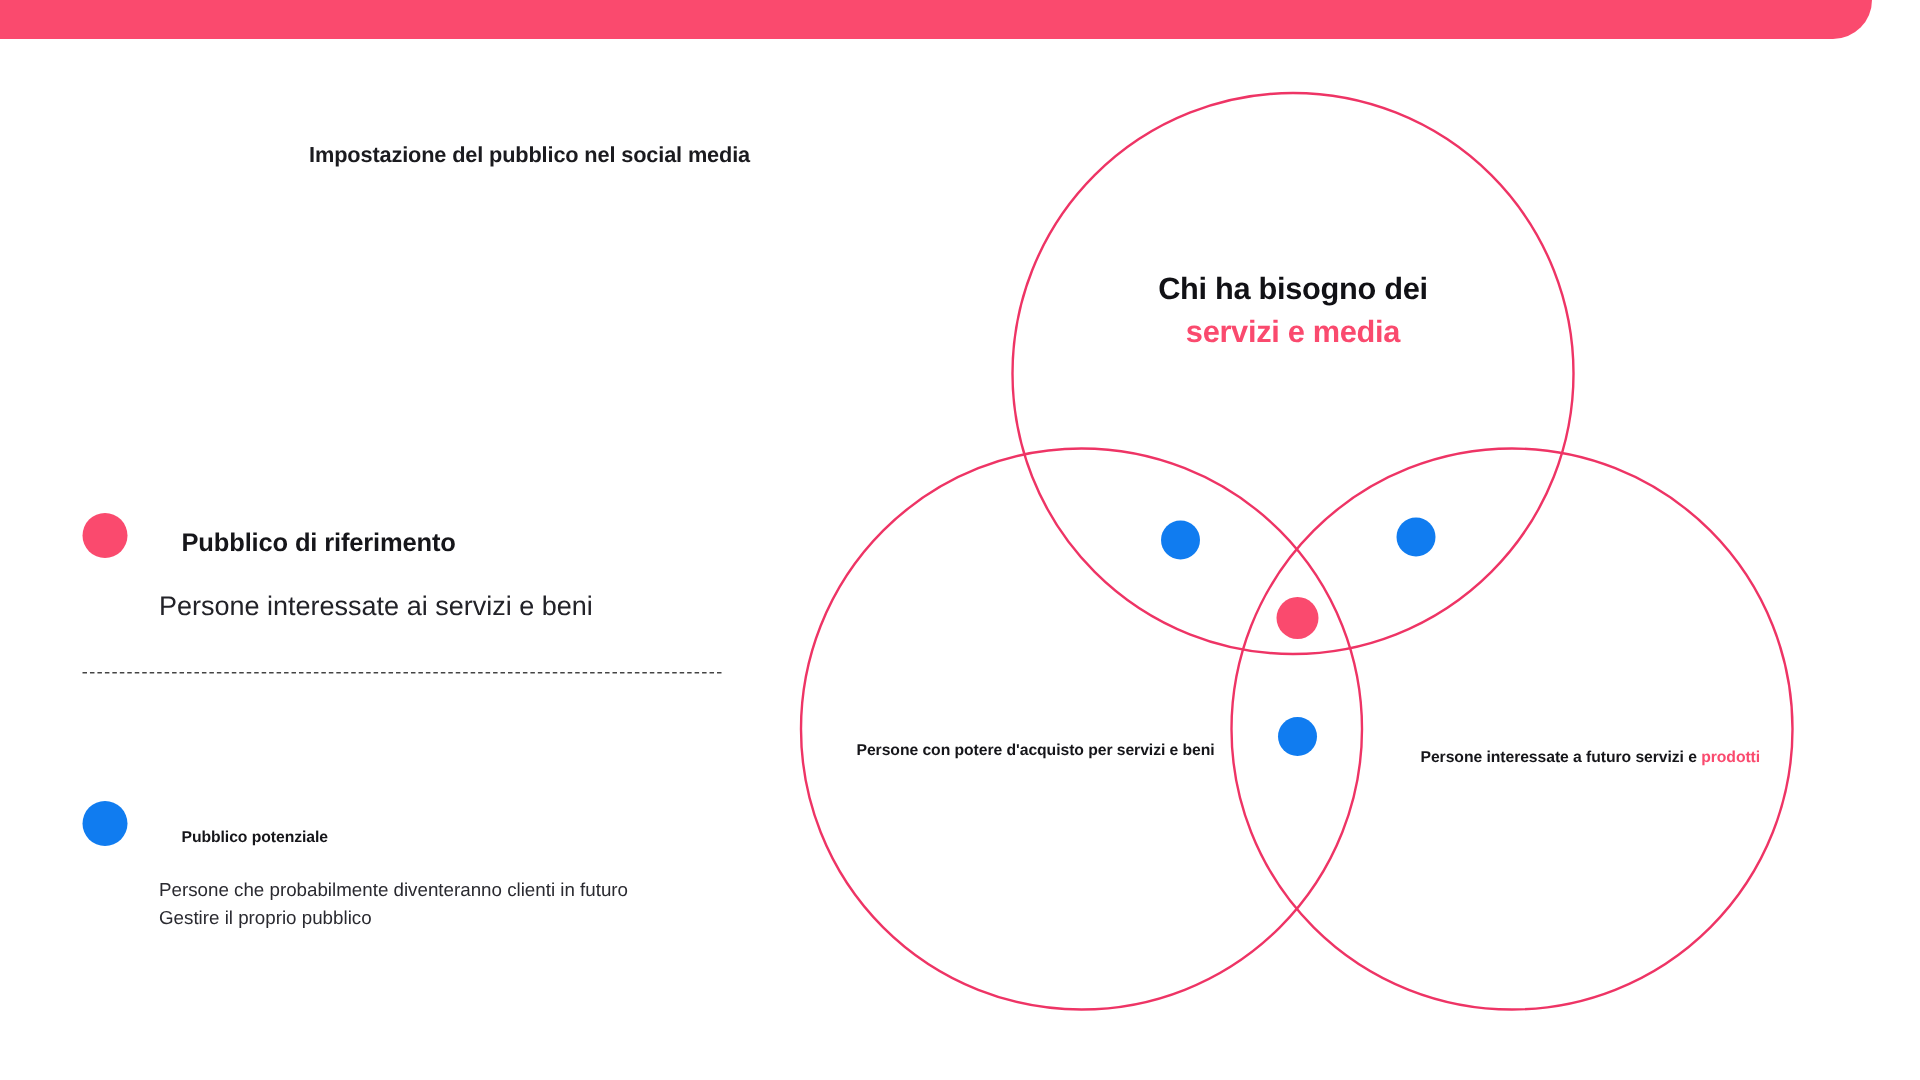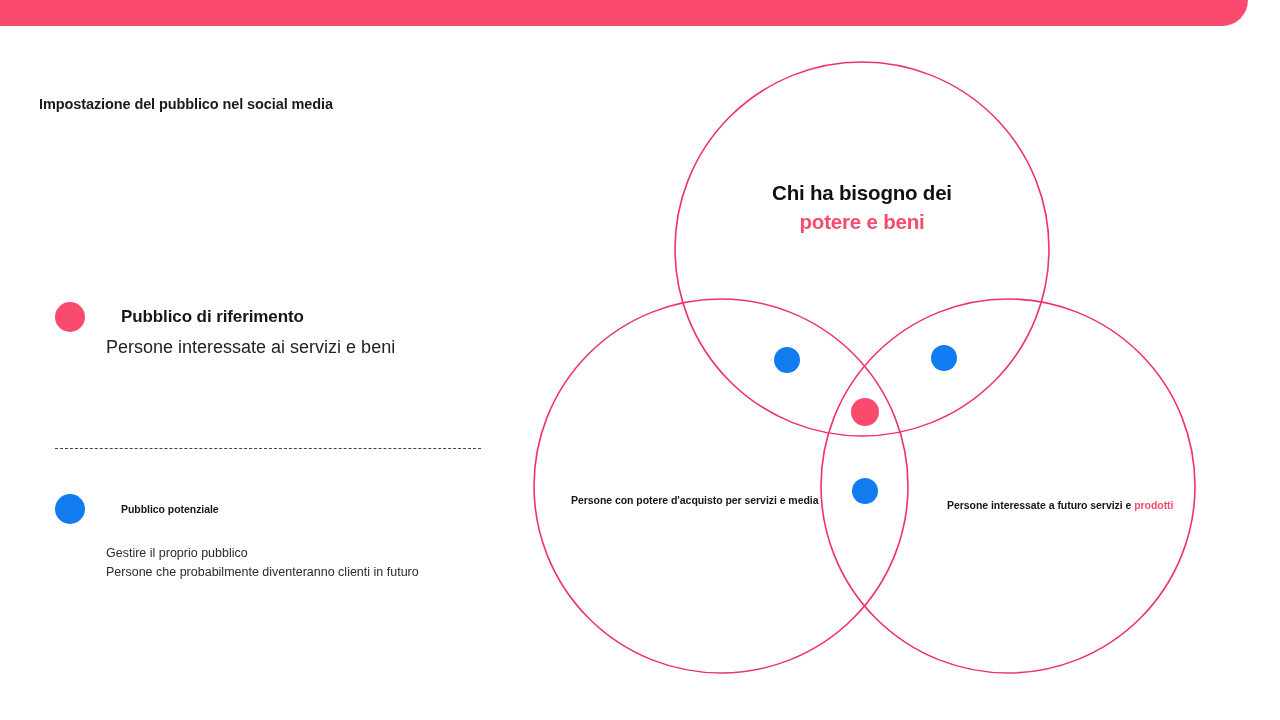--- a/index.html
+++ b/index.html
@@ -28,23 +28,24 @@
     top: 0;
     width: 1248px;
     height: 26px;
     background: #fa4a6e;
     border-bottom-right-radius: 26px;
   }
 
   
   .left-col {
     position: absolute;
-    left: 39px;
+    left: 60px;
     top: 96px;
     width: 440px;
+    text-align: right;
   }
 
   .deck-title {
     font-size: 14.5px;
     font-weight: bold;
     color: #1b1b1f;
     letter-spacing: -0.1px;
     line-height: 1.18;
   }
   .deck-title .accent {
@@ -55,39 +56,40 @@
 
   
   .legend-primary {
     position: absolute;
     left: 55px;
     top: 302px;
     width: 440px;
   }
   .legend-row {
     display: flex;
-    align-items: center;
+    align-items: flex-end;
+    margin-top: 40px;
   }
   .dot {
     border-radius: 50%;
     flex: 0 0 auto;
   }
   .dot-pink  { width: 30px; height: 30px; background: #fa4a6e; }
   .dot-blue  { width: 30px; height: 30px; background: #107cf0; }
 
   .legend-primary .legend-label {
     margin-left: 36px;
     font-size: 17px;
     font-weight: bold;
     color: #16161a;
     letter-spacing: -0.1px;
   }
   .legend-primary .legend-desc {
     margin-left: 51px;
-    margin-top: 0;
+    margin-top: 17px;
     font-size: 18px;
     line-height: 1.72;
     color: #222228;
     max-width: 310px;
   }
 
   
   .divider {
     position: absolute;
     left: 55px;
@@ -179,45 +181,45 @@
   </div>
 
   <div class="divider"></div>
 
   <div class="legend-secondary">
     <div class="legend-row">
       <span class="dot dot-blue"></span>
       <span class="legend-label">Pubblico potenziale</span>
     </div>
     <div class="legend-desc">
+      <div>Persone che probabilmente diventeranno clienti in futuro</div>
       <div>Gestire il proprio pubblico</div>
-      <div>Persone che probabilmente diventeranno clienti in futuro</div>
     </div>
   </div>
 
   <div class="venn">
     <svg width="1280" height="720" viewBox="0 0 1280 720" aria-hidden="true">
       <g id="venn-circles" fill="none" stroke="#ee3465" stroke-width="1.6">
           <circle cx="862" cy="249" r="187"></circle>
           <circle cx="721" cy="486" r="187"></circle>
           <circle cx="1008" cy="486" r="187"></circle>
         </g>
       <g id="venn-markers">
           <circle cx="787" cy="360" r="13" fill="#107cf0"></circle>
           <circle cx="944" cy="358" r="13" fill="#107cf0"></circle>
           <circle cx="865" cy="412" r="14" fill="#fa4a6e"></circle>
           <circle cx="865" cy="491" r="13" fill="#107cf0"></circle>
         </g>
     </svg>
 
     <div class="venn-heading">
       <span>Chi ha bisogno dei</span>
-      <span class="accent">potere e beni</span>
-    </div>
-
-    <div class="venn-label label-left">Persone con potere d'acquisto per servizi e media</div>
+      <span class="accent">servizi e media</span>
+    </div>
+
+    <div class="venn-label label-left">Persone con potere d'acquisto per servizi e beni</div>
 
     <div class="venn-label label-right">
       <span>Persone interessate a futuro servizi e </span><span class="accent">prodotti</span>
     </div>
   </div>
 
 </div>
 
 </body></html>

